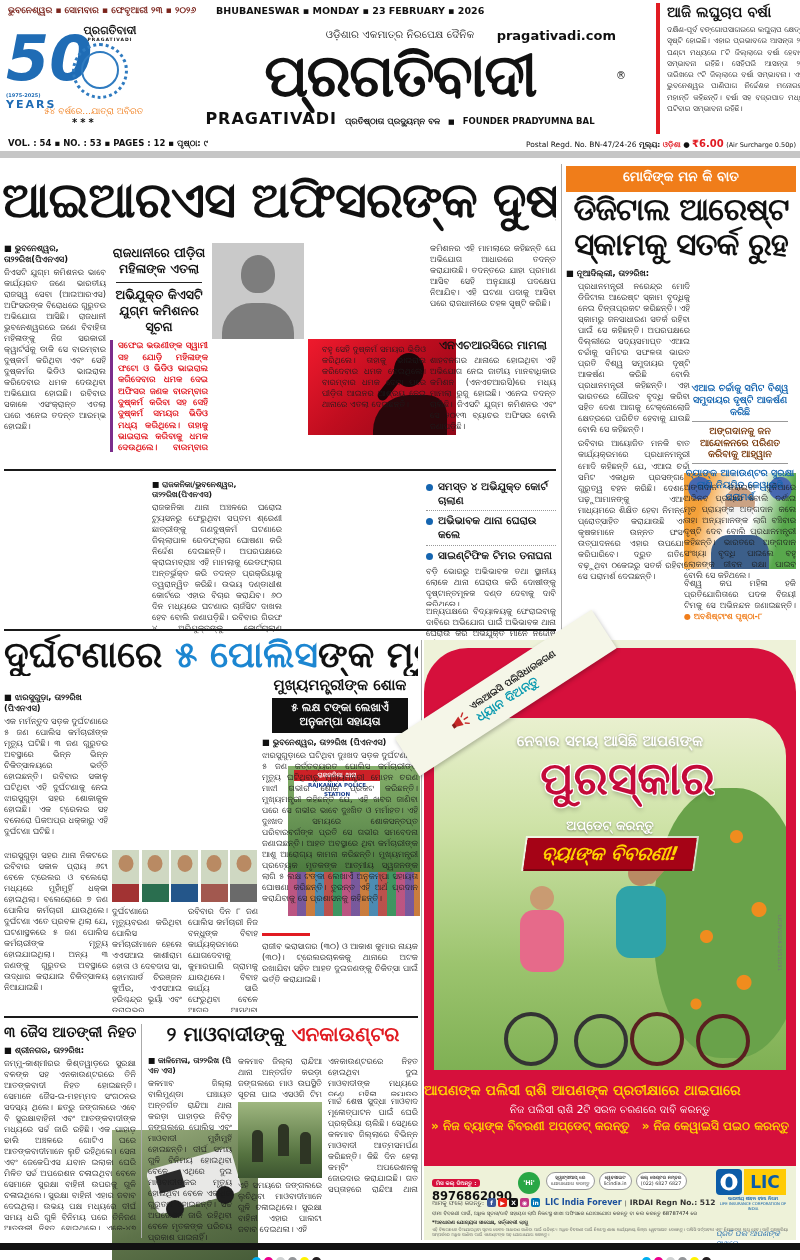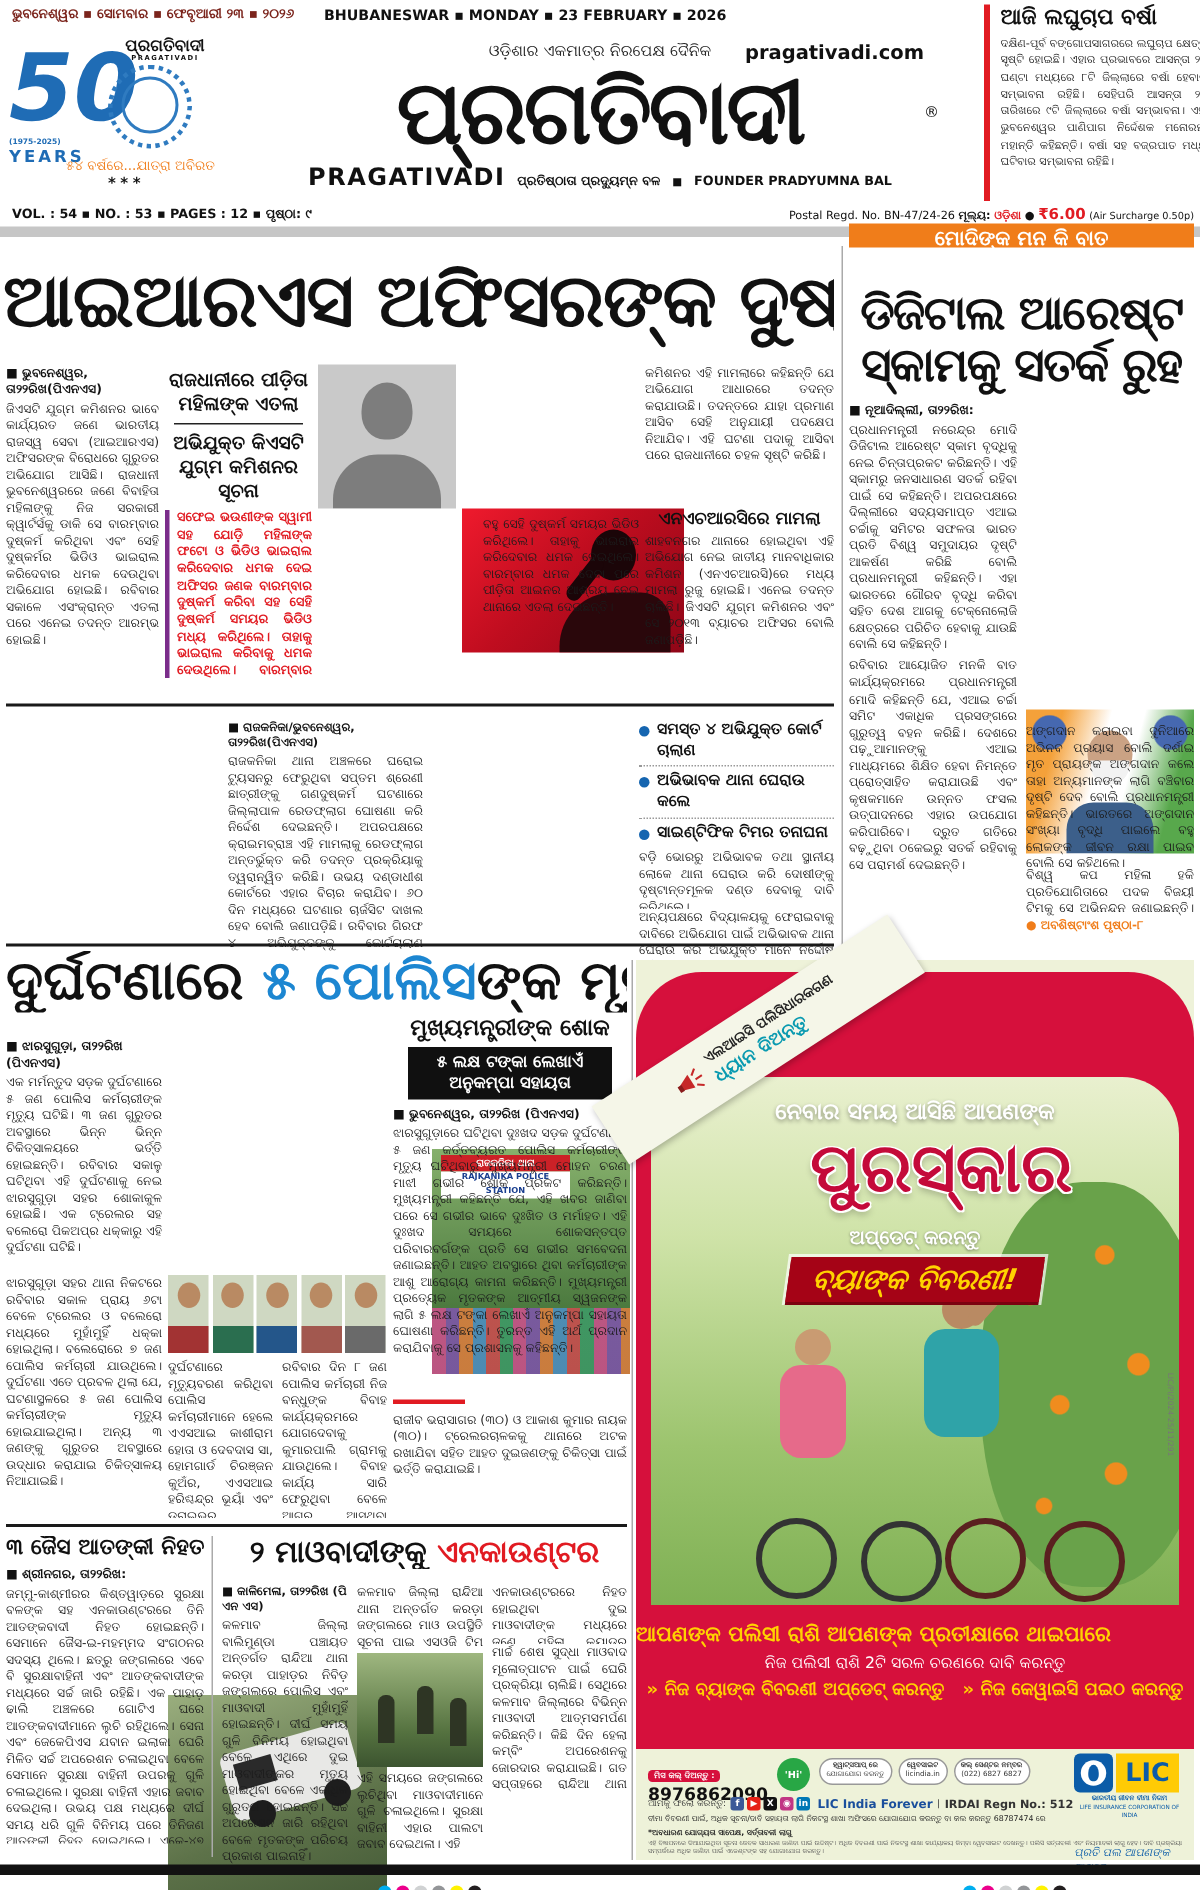--- a/index.html
+++ b/index.html
@@ -180,35 +180,42 @@
 
   <div class="abs" style="left:430px;top:243px;width:126px;height:222px;">
     <div class="jtxt" style="height:92px;">କମିଶନର ଏହି ମାମଲାରେ କହିଛନ୍ତି ଯେ ଅଭିଯୋଗ ଆଧାରରେ ତଦନ୍ତ କରାଯାଉଛି। ତଦନ୍ତରେ ଯାହା ପ୍ରମାଣ ଆସିବ ସେହି ଅନୁଯାୟୀ ପଦକ୍ଷେପ ନିଆଯିବ। ଏହି ଘଟଣା ପଦାକୁ ଆସିବା ପରେ ରାଜଧାନୀରେ ଚହଳ ସୃଷ୍ଟି କରିଛି।</div>
     <div class="center" style="font-size:11.5px;font-weight:800;margin:3px 0;">ଏନଏଚଆରସିରେ ମାମଲା</div>
     <div class="jtxt" style="height:96px;">ଶାହବନଗର ଥାନାରେ ହୋଇଥିବା ଏହି ଅଭିଯୋଗ ନେଇ ଜାତୀୟ ମାନବାଧିକାର କମିଶନ (ଏନଏଚଆରସି)ରେ ମଧ୍ୟ ମାମଲା ରୁଜୁ ହୋଇଛି। ଏନେଇ ତଦନ୍ତ ଚାଲିଛି। ଜିଏସଟି ଯୁଗ୍ମ କମିଶନର ଏବଂ ସେ ୨୦୧୩ ବ୍ୟାଚର ଅଫିସର ବୋଲି ଜଣାପଡ଼ିଛି।</div>
   </div>
 
   <div class="abs hrule" style="left:4px;top:469px;width:552px;height:2px;"></div>
   <div class="abs vrule" style="left:561px;top:164px;width:1px;height:466px;"></div>
 
-  <div class="abs kicker" style="left:566px;top:149px;width:230px;height:16px;">ମୋଦିଙ୍କ ମନ କି ବାତ</div>
+  <div class="abs kicker" style="left:566px;top:166px;width:230px;height:26px;">ମୋଦିଙ୍କ ମନ କି ବାତ</div>
   <div class="abs mhead" style="left:566px;top:192px;width:230px;">
     <div>ଡିଜିଟାଲ ଆରେଷ୍ଟ</div>
     <div>ସ୍କାମକୁ ସତର୍କ ରୁହ</div>
   </div>
   <div class="abs byl" style="left:566px;top:268px;">■ ନୂଆଦିଲ୍ଲୀ, ତା୨୨ରିଖ:</div>
-  <div class="abs jtxt" style="left:566px;top:281px;width:112px;height:350px;">
+  <div class="abs jtxt" style="left:578px;top:281px;width:112px;height:350px;">
     <p>ପ୍ରଧାନମନ୍ତ୍ରୀ ନରେନ୍ଦ୍ର ମୋଦି ଡିଜିଟାଲ ଆରେଷ୍ଟ ସ୍କାମ ବୃଦ୍ଧିକୁ ନେଇ ଚିନ୍ତାପ୍ରକଟ କରିଛନ୍ତି। ଏହି ସ୍କାମରୁ ଜନସାଧାରଣ ସତର୍କ ରହିବା ପାଇଁ ସେ କହିଛନ୍ତି। ଅପରପକ୍ଷରେ ଦିଲ୍ଲୀରେ ସଦ୍ୟସମାପ୍ତ ଏଆଇ ଚର୍ଚ୍ଚାକୁ ସମିଟର ସଫଳତା ଭାରତ ପ୍ରତି ବିଶ୍ୱ ସମୁଦାୟର ଦୃଷ୍ଟି ଆକର୍ଷଣ କରିଛି ବୋଲି ପ୍ରଧାନମନ୍ତ୍ରୀ କହିଛନ୍ତି। ଏହା ଭାରତରେ ଗୌରବ ବୃଦ୍ଧି କରିବା ସହିତ ଦେଶ ଆଗକୁ ଟେକ୍ନୋଲୋଜି କ୍ଷେତ୍ରରେ ପରିଚିତ ହେବାକୁ ଯାଉଛି ବୋଲି ସେ କହିଛନ୍ତି।</p>
     <p>ରବିବାର ଆୟୋଜିତ ମନକି ବାତ କାର୍ଯ୍ୟକ୍ରମରେ ପ୍ରଧାନମନ୍ତ୍ରୀ ମୋଦି କହିଛନ୍ତି ଯେ, ଏଆଇ ଚର୍ଚ୍ଚା ସମିଟ ଏକାଧିକ ପ୍ରସଙ୍ଗରେ ଗୁରୁତ୍ୱ ବହନ କରିଛି। ଦେଶରେ ପଢ଼ୁଆମାନଙ୍କୁ ଏଆଇ ମାଧ୍ୟମରେ ଶିକ୍ଷିତ ହେବା ନିମନ୍ତେ ପ୍ରୋତ୍ସାହିତ କରାଯାଉଛି ଏବଂ କୃଷକମାନେ ଉନ୍ନତ ଫସଲ ଉତ୍ପାଦନରେ ଏହାର ଉପଯୋଗ କରିପାରିବେ। ଦ୍ରୁତ ଗତିରେ ବଢ଼ୁଥିବା ଠକେଇରୁ ସତର୍କ ରହିବାକୁ ସେ ପରାମର୍ଶ ଦେଇଛନ୍ତି।</p>
   </div>
 
   <div class="abs ph modiph" style="left:684px;top:281px;width:112px;height:96px;">
     <span class="modi-head"></span>
       <span class="modi-beard"></span>
       <span class="modi-body"></span>
+  </div>
+  <div class="abs" style="left:684px;top:382px;width:112px;">
+    <div class="cap" style="color:#1565b0;">ଏଆଇ ଚର୍ଚ୍ଚାକୁ ସମିଟ ବିଶ୍ୱ ସମୁଦାୟର ଦୃଷ୍ଟି ଆକର୍ଷଣ କରିଛି</div>
+    <div class="capsep"></div>
+    <div class="cap" style="color:#7a3c0f;">ଅଙ୍ଗଦାନକୁ ଜନ ଆନ୍ଦୋଳନରେ ପରିଣତ କରିବାକୁ ଆହ୍ୱାନ</div>
+    <div class="capsep"></div>
+    <div class="cap" style="color:#1565b0;">ବ୍ୟାଙ୍କ ଆକାଉଣ୍ଟର ସୁରକ୍ଷା ଲାଗି ନିୟମିତ କେୱାଇସି ପରାମର୍ଶ</div>
   </div>
   <div class="abs" style="left:684px;top:482px;width:112px;height:148px;">
     <div class="jtxt" style="height:96px;">ଅଙ୍ଗଦାନ କରାଇବା ଦୁନିଆରେ ଅଭିନବ ପ୍ରୟାସ ବୋଲି ଦର୍ଶାଇ ମୃତ ପ୍ରାୟଙ୍କ ଅଙ୍ଗଦାନ କଲେ ତାହା ଅନ୍ୟମାନଙ୍କ ଲାଗି ବଞ୍ଚିବାର ଦୃଷ୍ଟି ଦେବ ବୋଲି ପ୍ରଧାନମନ୍ତ୍ରୀ କହିଛନ୍ତି। ଭାରତରେ ଅଙ୍ଗଦାନ ସଂଖ୍ୟା ବୃଦ୍ଧି ପାଇଲେ ବହୁ ଲୋକଙ୍କ ଜୀବନ ରକ୍ଷା ପାଇବ ବୋଲି ସେ କହିଥିଲେ।</div>
     <div class="jtxt" style="height:34px;">ବିଶ୍ୱ କପ ମହିଳା ହକି ପ୍ରତିଯୋଗିତାରେ ପଦକ ବିଜୟୀ ଟିମକୁ ସେ ଅଭିନନ୍ଦନ ଜଣାଇଛନ୍ତି। ସ୍ୱାସ୍ଥ୍ୟସେବାର ମାନ କିପରି ବଢ଼ିଛି ସେକଥା ମଧ୍ୟ ସେ ଉଲ୍ଲେଖ କରିଥିଲେ।</div>
     <div style="font-size:8px;font-weight:800;color:#f07d1a;">
       <span>●</span>
       <span>ଅବଶିଷ୍ଟାଂଶ ପୃଷ୍ଠା-୮</span>
     </div>
   </div>
 

